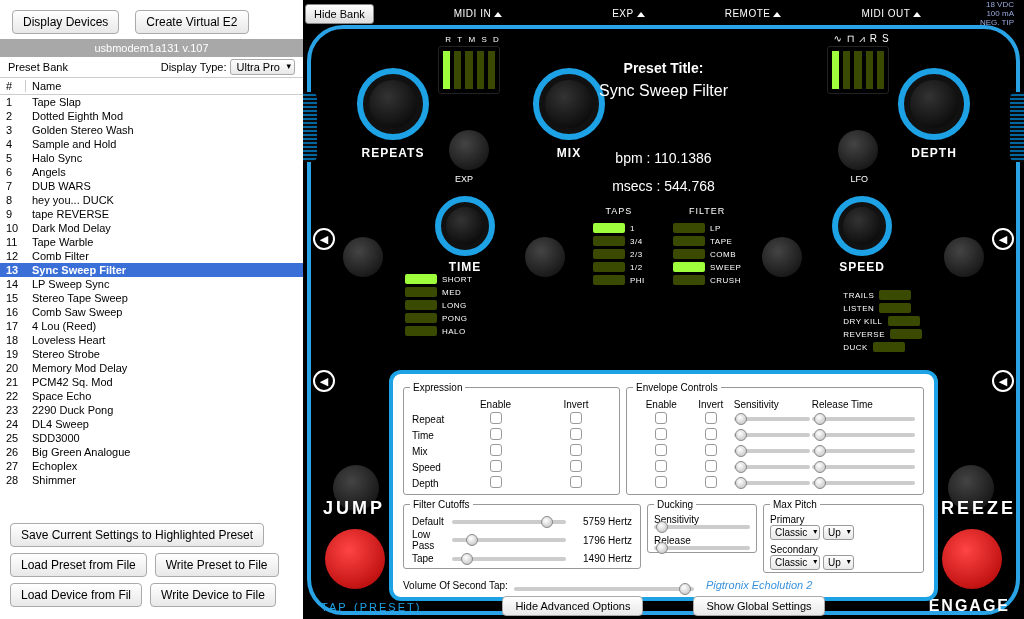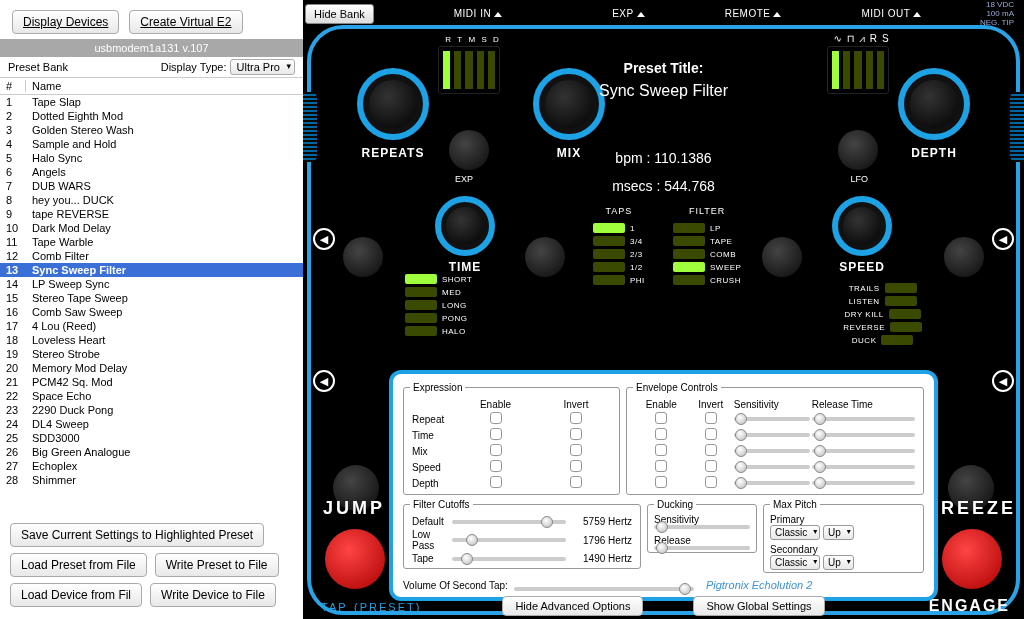--- a/index.html
+++ b/index.html
@@ -1,20 +1,20 @@
 <!DOCTYPE html>
 <html><head>
 <meta charset="utf-8">
 <style>
 * { margin: 0; padding: 0; box-sizing: border-box; font-family: "Lucida Grande", Arial, sans-serif; }
 body { width: 1024px; height: 619px; background: #fff; display: flex; position: relative; }
 
 
 .sidebar { width: 303px; background: #fff; display: flex; flex-direction: column; }
-.top-buttons { padding: 10px 12px 5px; display: flex; gap: 10px; text-decoration: underline; }
+.top-buttons { padding: 10px 12px 5px; display: flex; gap: 16px; }
 .mac-btn { background: linear-gradient(#fff,#e8e8e8); border: 1px solid #aaa; border-radius: 4px; padding: 4px 10px; font-size: 12px; cursor: pointer; }
 .device-name { background: #a8a8a8; color: #fff; font-size: 11px; padding: 3px 0; text-align: center; }
 .header-row { display: flex; justify-content: space-between; align-items: center; padding: 4px 8px; font-size: 11px; }
 .select { background: linear-gradient(#fff,#e8e8e8); border: 1px solid #aaa; border-radius: 3px; padding: 1px 14px 1px 6px; font-size: 11px; position: relative; cursor: pointer; }
 .select::after { content:"▾"; position:absolute; right:3px; top:1px; font-size:9px; }
 .table-head { display: flex; border-top: 1px solid #ccc; border-bottom: 1px solid #ccc; font-size: 11px; padding: 2px 0; }
 .col-num { width: 26px; padding-left: 6px; border-right:1px solid #ccc;}
 .col-name { flex: 1; padding-left: 6px; }
 .preset-list { flex: 1; overflow: hidden; font-size: 11px; }
 .preset-row { display: flex; padding: 0 0 0 6px; line-height: 14px; cursor: pointer; }
@@ -384,21 +384,21 @@
       </div>
     </div>
 
   <div class="dark-btn" style="top:237px; right:222px"></div>
   <div class="knob knob-sm" style="top:196px; right:132px">
       <div class="ring"></div>
       <div class="klabel" style="bottom:-18px">SPEED</div>
     </div>
   <div class="dark-btn" style="top:237px; right:40px"></div>
   <div class="arrow-btn" style="top:228px;right:10px">◀</div>
-  <div class="option-list" style="top:283px; right:102px; align-items:center" id="speed-opts">
+  <div class="option-list" style="top:290px; right:102px; align-items:flex-start" id="speed-opts">
       <div class="opt">
         <div class="lbl">TRAILS</div>
         <div class="led"></div>
       </div>
       <div class="opt">
         <div class="lbl">LISTEN</div>
         <div class="led"></div>
       </div>
       <div class="opt">
         <div class="lbl">DRY KILL</div>

